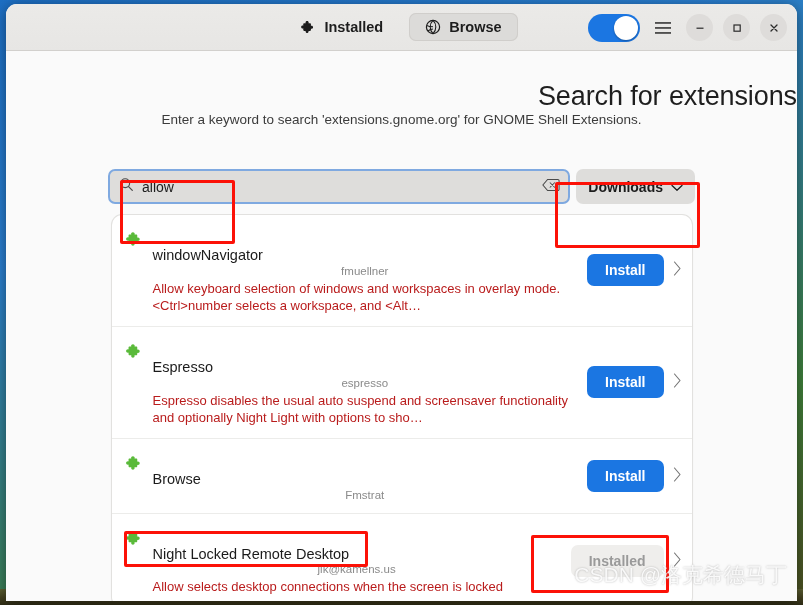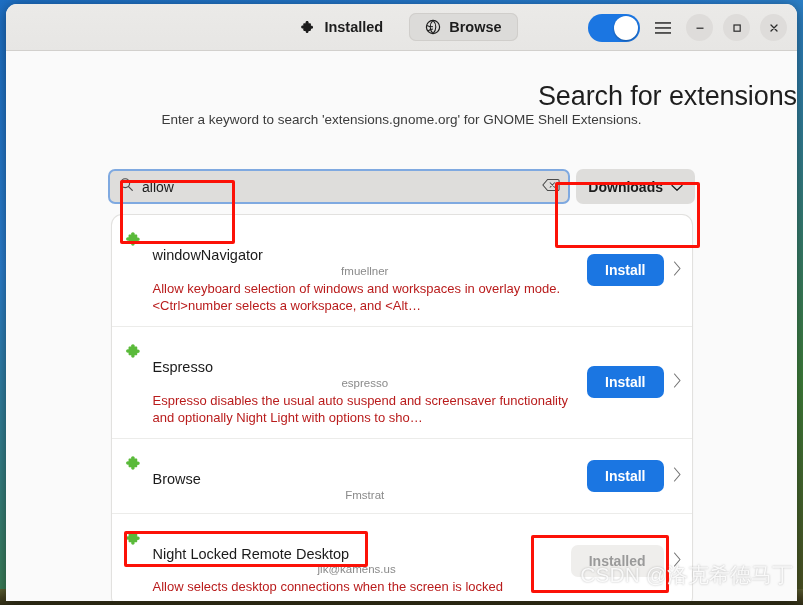--- a/index.html
+++ b/index.html
@@ -275,21 +275,21 @@
     position: absolute;
     border: 3px solid #fc1107;
     border-radius: 2px;
     pointer-events: none;
     z-index: 50;
   }
 
   
   #watermark {
     position: absolute;
-    right: 10px;
+    right: 16px;
     bottom: 16px;
     font-size: 21px;
     color: rgba(255,255,255,.88);
     text-shadow: 0 0 2px rgba(120,120,120,.55);
     white-space: nowrap;
     z-index: 60;
     font-family: "Liberation Sans", sans-serif;
   }
 </style>
 </head>

